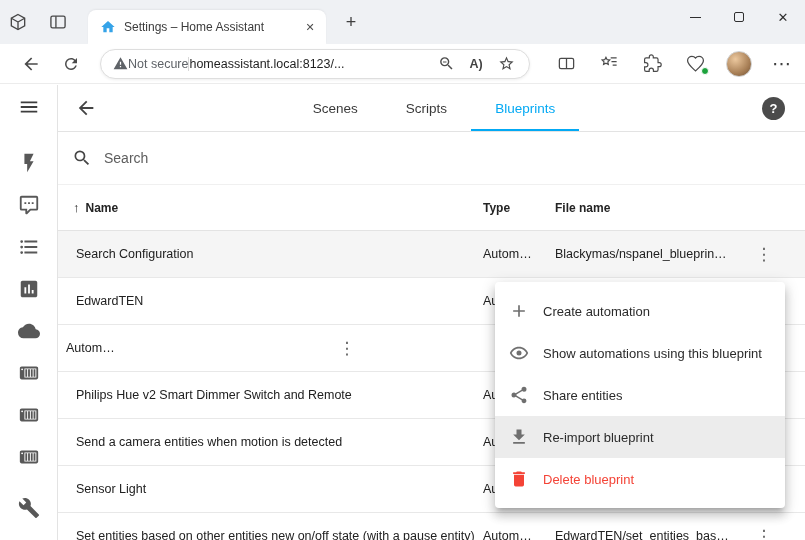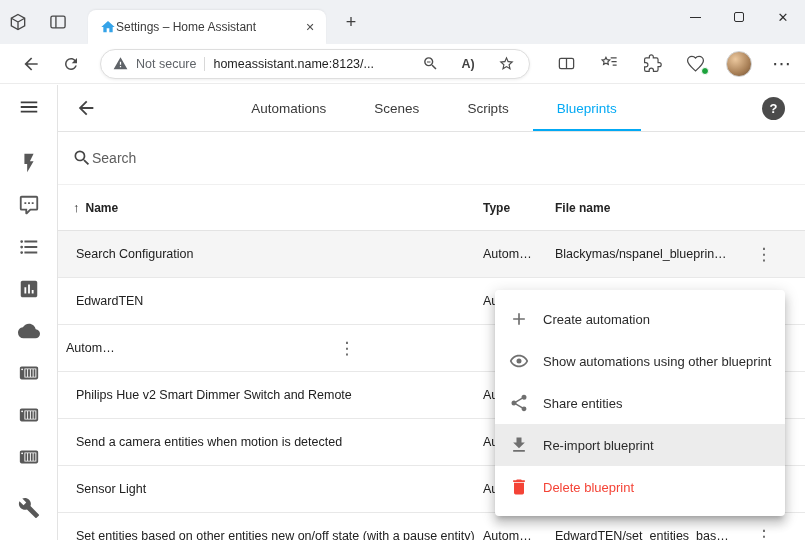--- a/index.html
+++ b/index.html
@@ -6,34 +6,34 @@
   html,body{width:805px;height:540px;overflow:hidden}
   body{font-family:"Liberation Sans",sans-serif;background:#fff;color:#212121}
   button{background:none;border:none;padding:0;cursor:pointer;font-family:inherit;color:inherit;display:inline-flex;align-items:center;justify-content:center}
   svg{display:block}
   .screen{position:relative;width:805px;height:540px;overflow:hidden;background:#fff}
 
   
   .tabstrip{height:44px;background:#eff1f4;display:flex;align-items:center;padding-left:2px}
   .ts-btn{width:32px;height:32px;color:#474747;border-radius:6px}
   .ts-btn + .ts-btn{margin-left:8px}
-  .btab{align-self:flex-end;margin-left:14px;height:34px;width:238px;background:#fff;border-radius:8px 8px 0 0;display:flex;align-items:center;padding:0 6px 0 12px;box-shadow:0 -1px 2px rgba(0,0,0,.05)}
+  .btab{align-self:flex-end;margin-left:14px;height:34px;width:238px;background:#fff;border-radius:8px 8px 0 0;display:flex;align-items:center;gap:8px;padding:0 6px 0 12px;box-shadow:0 -1px 2px rgba(0,0,0,.05)}
   .btab-title{flex:1;font-size:12px;color:#3b3b3b;white-space:nowrap;overflow:hidden}
   .btab-close{width:20px;height:20px;border-radius:4px;font-size:11px;color:#4f4f4f}
   .newtab{width:30px;height:30px;margin-left:10px;font-size:18px;color:#3f3f3f;border-radius:6px}
   .wincontrols{margin-left:auto;align-self:flex-start;display:flex}
   .wincontrols button{width:44px;height:34px;color:#2f2f2f;font-size:13px}
   .min-glyph{display:block;width:11px;border-top:1.3px solid #2f2f2f}
   .max-glyph{display:block;width:10px;height:10px;border:1.3px solid #2f2f2f;border-radius:2px}
 
   
   .toolbar{height:40px;background:#fff;display:flex;align-items:center;padding:0 2px 0 14px;border-bottom:1px solid #ececec}
   .tb-btn{width:34px;height:32px;color:#4a4a4a;border-radius:6px}
   .tb-btn + .tb-btn{margin-left:6px}
-  .addressbar{margin-left:12px;width:430px;height:30px;border:1px solid #dedede;border-radius:16px;box-shadow:0 1px 3px rgba(0,0,0,.07);display:flex;align-items:center;padding:0 8px 0 12px;gap:8px;font-size:12.5px;color:#5f6368;background:#fff}
+  .addressbar{margin-left:12px;width:430px;height:30px;border:1px solid #dedede;border-radius:16px;box-shadow:0 1px 3px rgba(0,0,0,.07);display:flex;align-items:center;padding:0 8px 0 12px;font-size:12.5px;color:#5f6368;background:#fff}
   .ab-divider{width:1px;height:14px;background:#d8d8d8}
   .ab-url{flex:1;color:#1f1f1f;white-space:nowrap;overflow:hidden}
   .ab-btn{width:30px;height:26px;color:#4c4c4c;border-radius:50%}
   .tb-right{margin-left:auto;display:flex;align-items:center}
   .tb-right .tb-btn{width:43px;margin-left:0}
   .avatar{width:26px;height:26px;border-radius:50%;background:radial-gradient(circle at 35% 30%,#ecc89e,#a77e55 62%,#6d4f33);border:1px solid #cfcfcf}
   .essentials{position:relative}
   .essentials .green-dot{position:absolute;right:8px;bottom:5px;width:8px;height:8px;border-radius:50%;background:#1ca23c;border:1.5px solid #fff}
   .read-aloud{font-size:12.5px;font-weight:bold;color:#444}
 
@@ -46,39 +46,39 @@
   .sb-item.group-gap{margin-top:9px}
 
   .main{flex:1;min-width:0;display:flex;flex-direction:column}
   .appbar{height:47px;display:flex;align-items:center;border-bottom:1px solid #e3e3e3;flex:none}
   .appbar-back{width:40px;height:40px;color:#444;margin-left:8px}
   .hatabs{flex:1;display:flex;justify-content:center;height:100%}
   .hatab{padding:0 24px;display:flex;align-items:center;font-size:13.5px;color:#3a3a3a;white-space:nowrap}
   .hatab.active{color:var(--accent);box-shadow:inset 0 -2px 0 var(--accent)}
   .help-btn{width:23px;height:23px;border-radius:50%;background:#4b4b4b;color:#fff;font-size:13px;font-weight:bold;margin-right:20px;flex:none}
 
-  .searchrow{height:53px;display:flex;align-items:center;padding-left:14px;border-bottom:1px solid #f0f0f0;flex:none}
+  .searchrow{height:53px;display:flex;align-items:center;padding-left:14px;gap:12px;border-bottom:1px solid #f0f0f0;flex:none}
   .searchrow .s-icon{color:#454545}
   .searchrow input{flex:1;border:none;outline:none;font-size:14px;color:#212121;font-family:inherit;background:transparent}
   .searchrow input::placeholder{color:#5d5d5d;opacity:1}
 
   .thead,.trow{display:flex;align-items:center;padding-right:14px}
   .thead{height:46px;font-size:12px;font-weight:bold;color:#242424;border-bottom:1px solid #e3e3e3;flex:none}
   .trow{height:47px;font-size:12.5px;color:#212121;border-bottom:1px solid #e8e8e8;flex:none}
   .trow.selected{background:#f5f5f5}
   .c-name{flex:1;min-width:0;padding-left:18px;white-space:nowrap;overflow:hidden;display:flex;align-items:center;gap:6px}
   .thead .c-name{padding-left:15px}
   .c-type{width:72px;padding-left:8px;white-space:nowrap;overflow:hidden;flex:none}
   .c-file{width:190px;padding-left:8px;white-space:nowrap;overflow:hidden;flex:none}
   .c-act{width:54px;display:flex;justify-content:center;flex:none}
   .kebab{width:30px;height:30px;font-size:17px;color:#616161;border-radius:50%}
   .sort-arrow{font-size:13px;font-weight:bold;color:#242424}
 
   
-  .ctx-menu{position:absolute;left:495px;top:290px;width:290px;background:#fff;border-radius:4px;padding:8px 0;z-index:30;
+  .ctx-menu{position:absolute;left:495px;top:282px;width:290px;background:#fff;border-radius:4px;padding:8px 0;z-index:30;
     box-shadow:0 5px 5px -3px rgba(0,0,0,.2),0 8px 10px 1px rgba(0,0,0,.14),0 3px 14px 2px rgba(0,0,0,.12)}
   .mi{height:42px;display:flex;align-items:center;gap:14px;padding:0 14px;font-size:13px;color:#2b2b2b;white-space:nowrap;cursor:pointer}
   .mi.hovered{background:#ececec}
   .mi .mic{color:#6f6f6f;flex:none}
   .mi.danger{color:var(--danger)}
   .mi.danger .mic{color:var(--danger)}
 </style>
 </head>
 <body>
 
@@ -133,21 +133,21 @@
     </button>
 
     <div class="addressbar">
       <span>
         <svg width="15" height="15" viewBox="0 0 24 24">
             <path d="M13,14H11V9H13M13,18H11V16H13M1,21H23L12,2L1,21Z" fill="#5f6368"></path>
           </svg>
       </span>
       <span>Not secure</span>
       <span class="ab-divider"></span>
-      <span class="ab-url">homeassistant.name:8123/...</span>
+      <span class="ab-url">homeassistant.local:8123/...</span>
       <button class="ab-btn">
         <svg width="17" height="17" viewBox="0 0 24 24">
             <path d="M9.5,3A6.5,6.5 0 0,1 16,9.5C16,11.11 15.41,12.59 14.44,13.73L14.71,14H15.5L20.5,19L19,20.5L14,15.5V14.71L13.73,14.44C12.59,15.41 11.11,16 9.5,16A6.5,6.5 0 0,1 3,9.5A6.5,6.5 0 0,1 9.5,3M9.5,5C7,5 5,7 5,9.5C5,12 7,14 9.5,14C12,14 14,12 14,9.5C14,7 12,5 9.5,5M7,9H12V10.5H7V9Z" fill="currentColor"></path>
           </svg>
       </button>
       <button class="ab-btn read-aloud">A)</button>
       <button class="ab-btn">
         <svg width="17" height="17" viewBox="0 0 24 24">
             <path d="M12,15.39L8.24,17.66L9.23,13.38L5.91,10.5L10.29,10.13L12,6.09L13.71,10.13L18.09,10.5L14.77,13.38L15.76,17.66M22,9.24L14.81,8.63L12,2L9.19,8.63L2,9.24L7.45,13.97L5.82,21L12,17.27L18.18,21L16.54,13.97L22,9.24Z" fill="currentColor"></path>
           </svg>
@@ -244,21 +244,20 @@
 
     <main class="main">
 
       <header class="appbar">
         <button class="appbar-back">
           <svg width="22" height="22" viewBox="0 0 24 24">
               <path d="M20,11V13H8L13.5,18.5L12.08,19.92L4.16,12L12.08,4.08L13.5,5.5L8,11H20Z" fill="currentColor"></path>
             </svg>
         </button>
         <nav class="hatabs">
-          <div class="hatab">Automations</div>
           <div class="hatab">Scenes</div>
           <div class="hatab">Scripts</div>
           <div class="hatab active">Blueprints</div>
         </nav>
         <button class="help-btn">?</button>
       </header>
 
       <div class="searchrow">
         <span class="s-icon">
           <svg width="20" height="20" viewBox="0 0 24 24">
@@ -347,21 +346,21 @@
           </svg>
       </span>
       <span>Create automation</span>
     </div>
     <div class="mi">
       <span class="mic">
         <svg width="20" height="20" viewBox="0 0 24 24">
             <path d="M12,9A3,3 0 0,1 15,12A3,3 0 0,1 12,15A3,3 0 0,1 9,12A3,3 0 0,1 12,9M12,4.5C17,4.5 21.27,7.61 23,12C21.27,16.39 17,19.5 12,19.5C7,19.5 2.73,16.39 1,12C2.73,7.61 7,4.5 12,4.5M3.18,12C4.83,15.36 8.24,17.5 12,17.5C15.76,17.5 19.17,15.36 20.82,12C19.17,8.64 15.76,6.5 12,6.5C8.24,6.5 4.83,8.64 3.18,12Z" fill="currentColor"></path>
           </svg>
       </span>
-      <span>Show automations using other blueprint</span>
+      <span>Show automations using this blueprint</span>
     </div>
     <div class="mi">
       <span class="mic">
         <svg width="20" height="20" viewBox="0 0 24 24">
             <path d="M18,16.08C17.24,16.08 16.56,16.38 16.04,16.85L8.91,12.7C8.96,12.47 9,12.24 9,12C9,11.76 8.96,11.53 8.91,11.3L15.96,7.19C16.5,7.69 17.21,8 18,8A3,3 0 0,0 21,5A3,3 0 0,0 18,2A3,3 0 0,0 15,5C15,5.24 15.04,5.47 15.09,5.7L8.04,9.81C7.5,9.31 6.79,9 6,9A3,3 0 0,0 3,12A3,3 0 0,0 6,15C6.79,15 7.5,14.69 8.04,14.19L15.16,18.34C15.11,18.55 15.08,18.77 15.08,19C15.08,20.61 16.39,21.91 18,21.91C19.61,21.91 20.92,20.61 20.92,19A2.92,2.92 0 0,0 18,16.08Z" fill="currentColor"></path>
           </svg>
       </span>
       <span>Share entities</span>
     </div>
     <div class="mi hovered">

